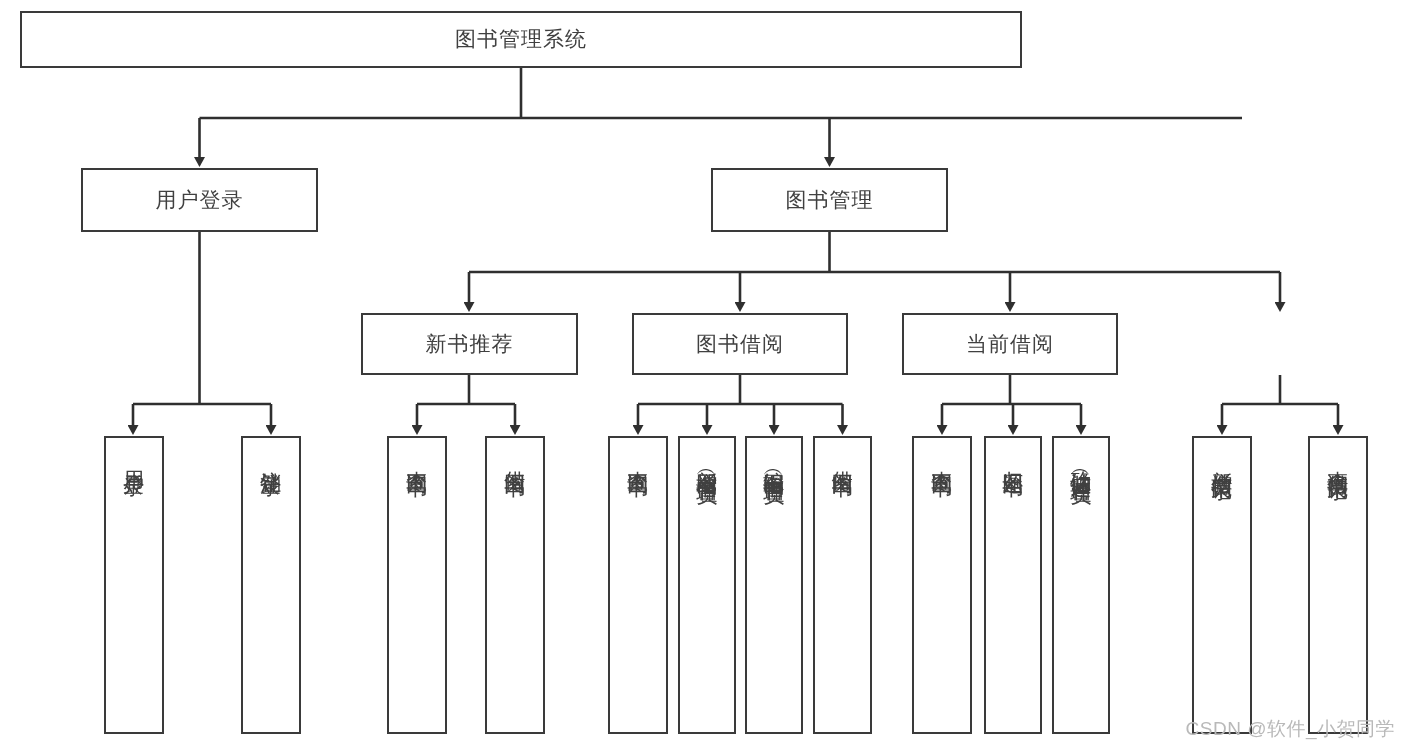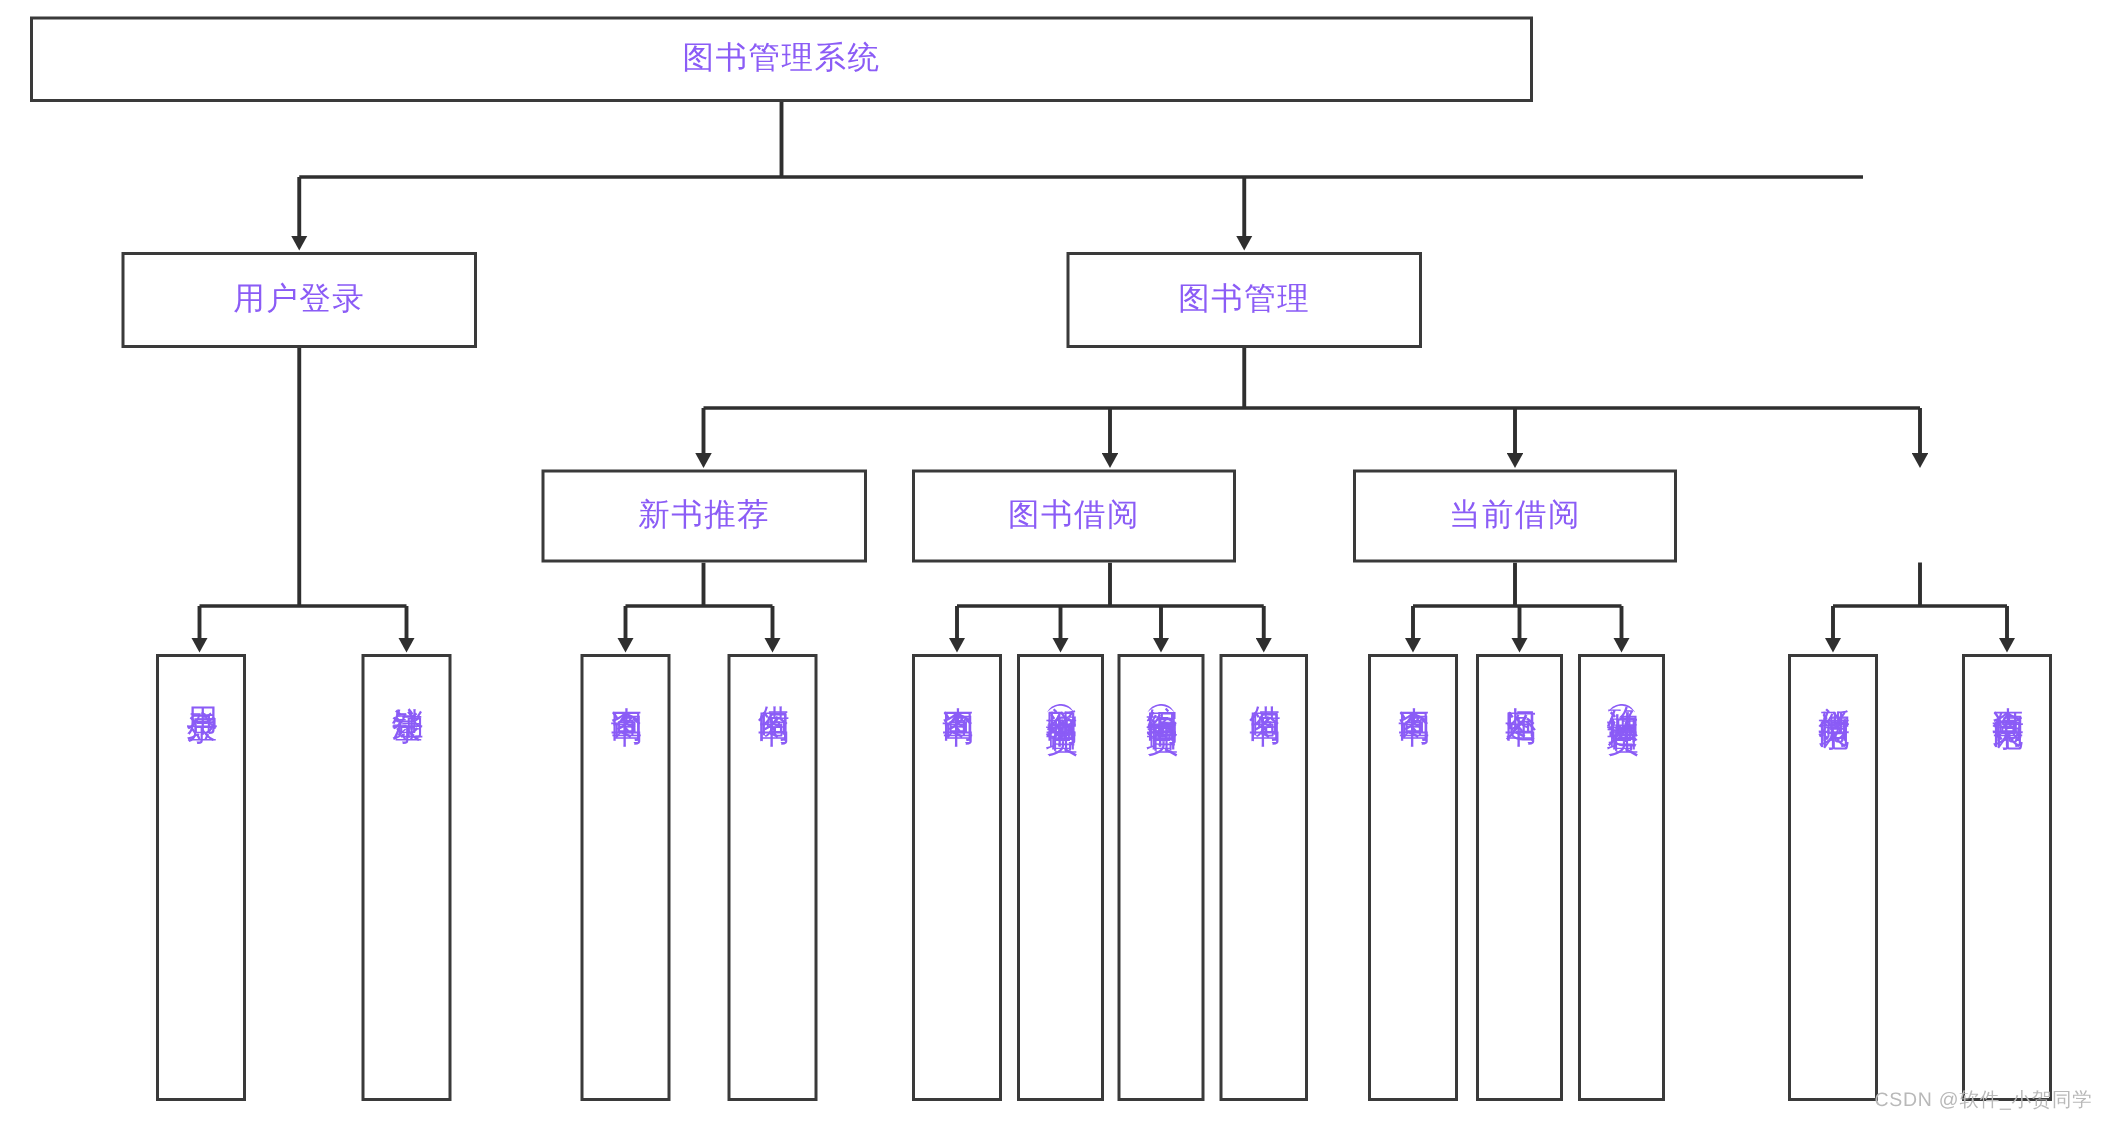--- a/index.html
+++ b/index.html
@@ -4,29 +4,29 @@
 <title>图书管理系统 功能结构图</title>
 <style>
   html,body{margin:0;padding:0;background:#ffffff;}
   body{width:1405px;height:747px;overflow:hidden;
        font-family:"Liberation Sans","DejaVu Sans",sans-serif;color:#1a1a1a;}
   #diagram{position:relative;width:1405px;height:747px;background:#fff;}
   svg.edges{position:absolute;left:0;top:0;width:1405px;height:747px;}
   .node{position:absolute;box-sizing:border-box;background:#ffffff;
         border:2px solid #3a3a3a;display:flex;align-items:center;
         justify-content:center;text-align:center;}
-  .node .lbl{display:block;line-height:1.25;color:#8b5cf6;}
+  .node .lbl{display:block;line-height:1.25;color:#404040;}
   .node.h .lbl{font-size:21px;letter-spacing:1px;white-space:nowrap;}
   .node.root .lbl{font-size:21px;letter-spacing:1px;}
   .node.leaf{align-items:flex-start;justify-content:center;padding-top:16px;}
   .node.leaf .lbl{
       writing-mode:vertical-rl;text-orientation:upright;
       font-size:21px;line-height:1.32;letter-spacing:2px;
       white-space:nowrap;}
-  #watermark{position:absolute;right:10px;bottom:5px;font-size:13px;
+  #watermark{position:absolute;right:10px;bottom:5px;font-size:19px;
              color:#b9b9b9;letter-spacing:.5px;white-space:nowrap;
              pointer-events:none;}
 </style>
 </head>
 <body>
 
 <div id="diagram">
 
   <svg class="edges" viewBox="0 0 1405 747" xmlns="http://www.w3.org/2000/svg">
     <defs>
@@ -85,21 +85,21 @@
   <div class="node h" style="left:81px;top:168px;width:237px;height:64px;">
     <span class="lbl">用户登录</span>
   </div>
   <div class="node h" style="left:361px;top:313px;width:217px;height:62px;">
     <span class="lbl">新书推荐</span>
   </div>
 
   <div class="node h" style="left:711px;top:168px;width:237px;height:64px;">
     <span class="lbl">图书管理</span>
   </div>
-  <div class="node h" style="left:608px;top:313px;width:216px;height:62px;">
+  <div class="node h" style="left:632px;top:313px;width:216px;height:62px;">
     <span class="lbl">图书借阅</span>
   </div>
   <div class="node h" style="left:902px;top:313px;width:216px;height:62px;">
     <span class="lbl">当前借阅</span>
   </div>
 
   <div class="node leaf" style="left:104px;top:436px;width:60px;height:298px;">
     <span class="lbl">用户登录</span>
   </div>
   <div class="node leaf" style="left:241px;top:436px;width:60px;height:298px;">

